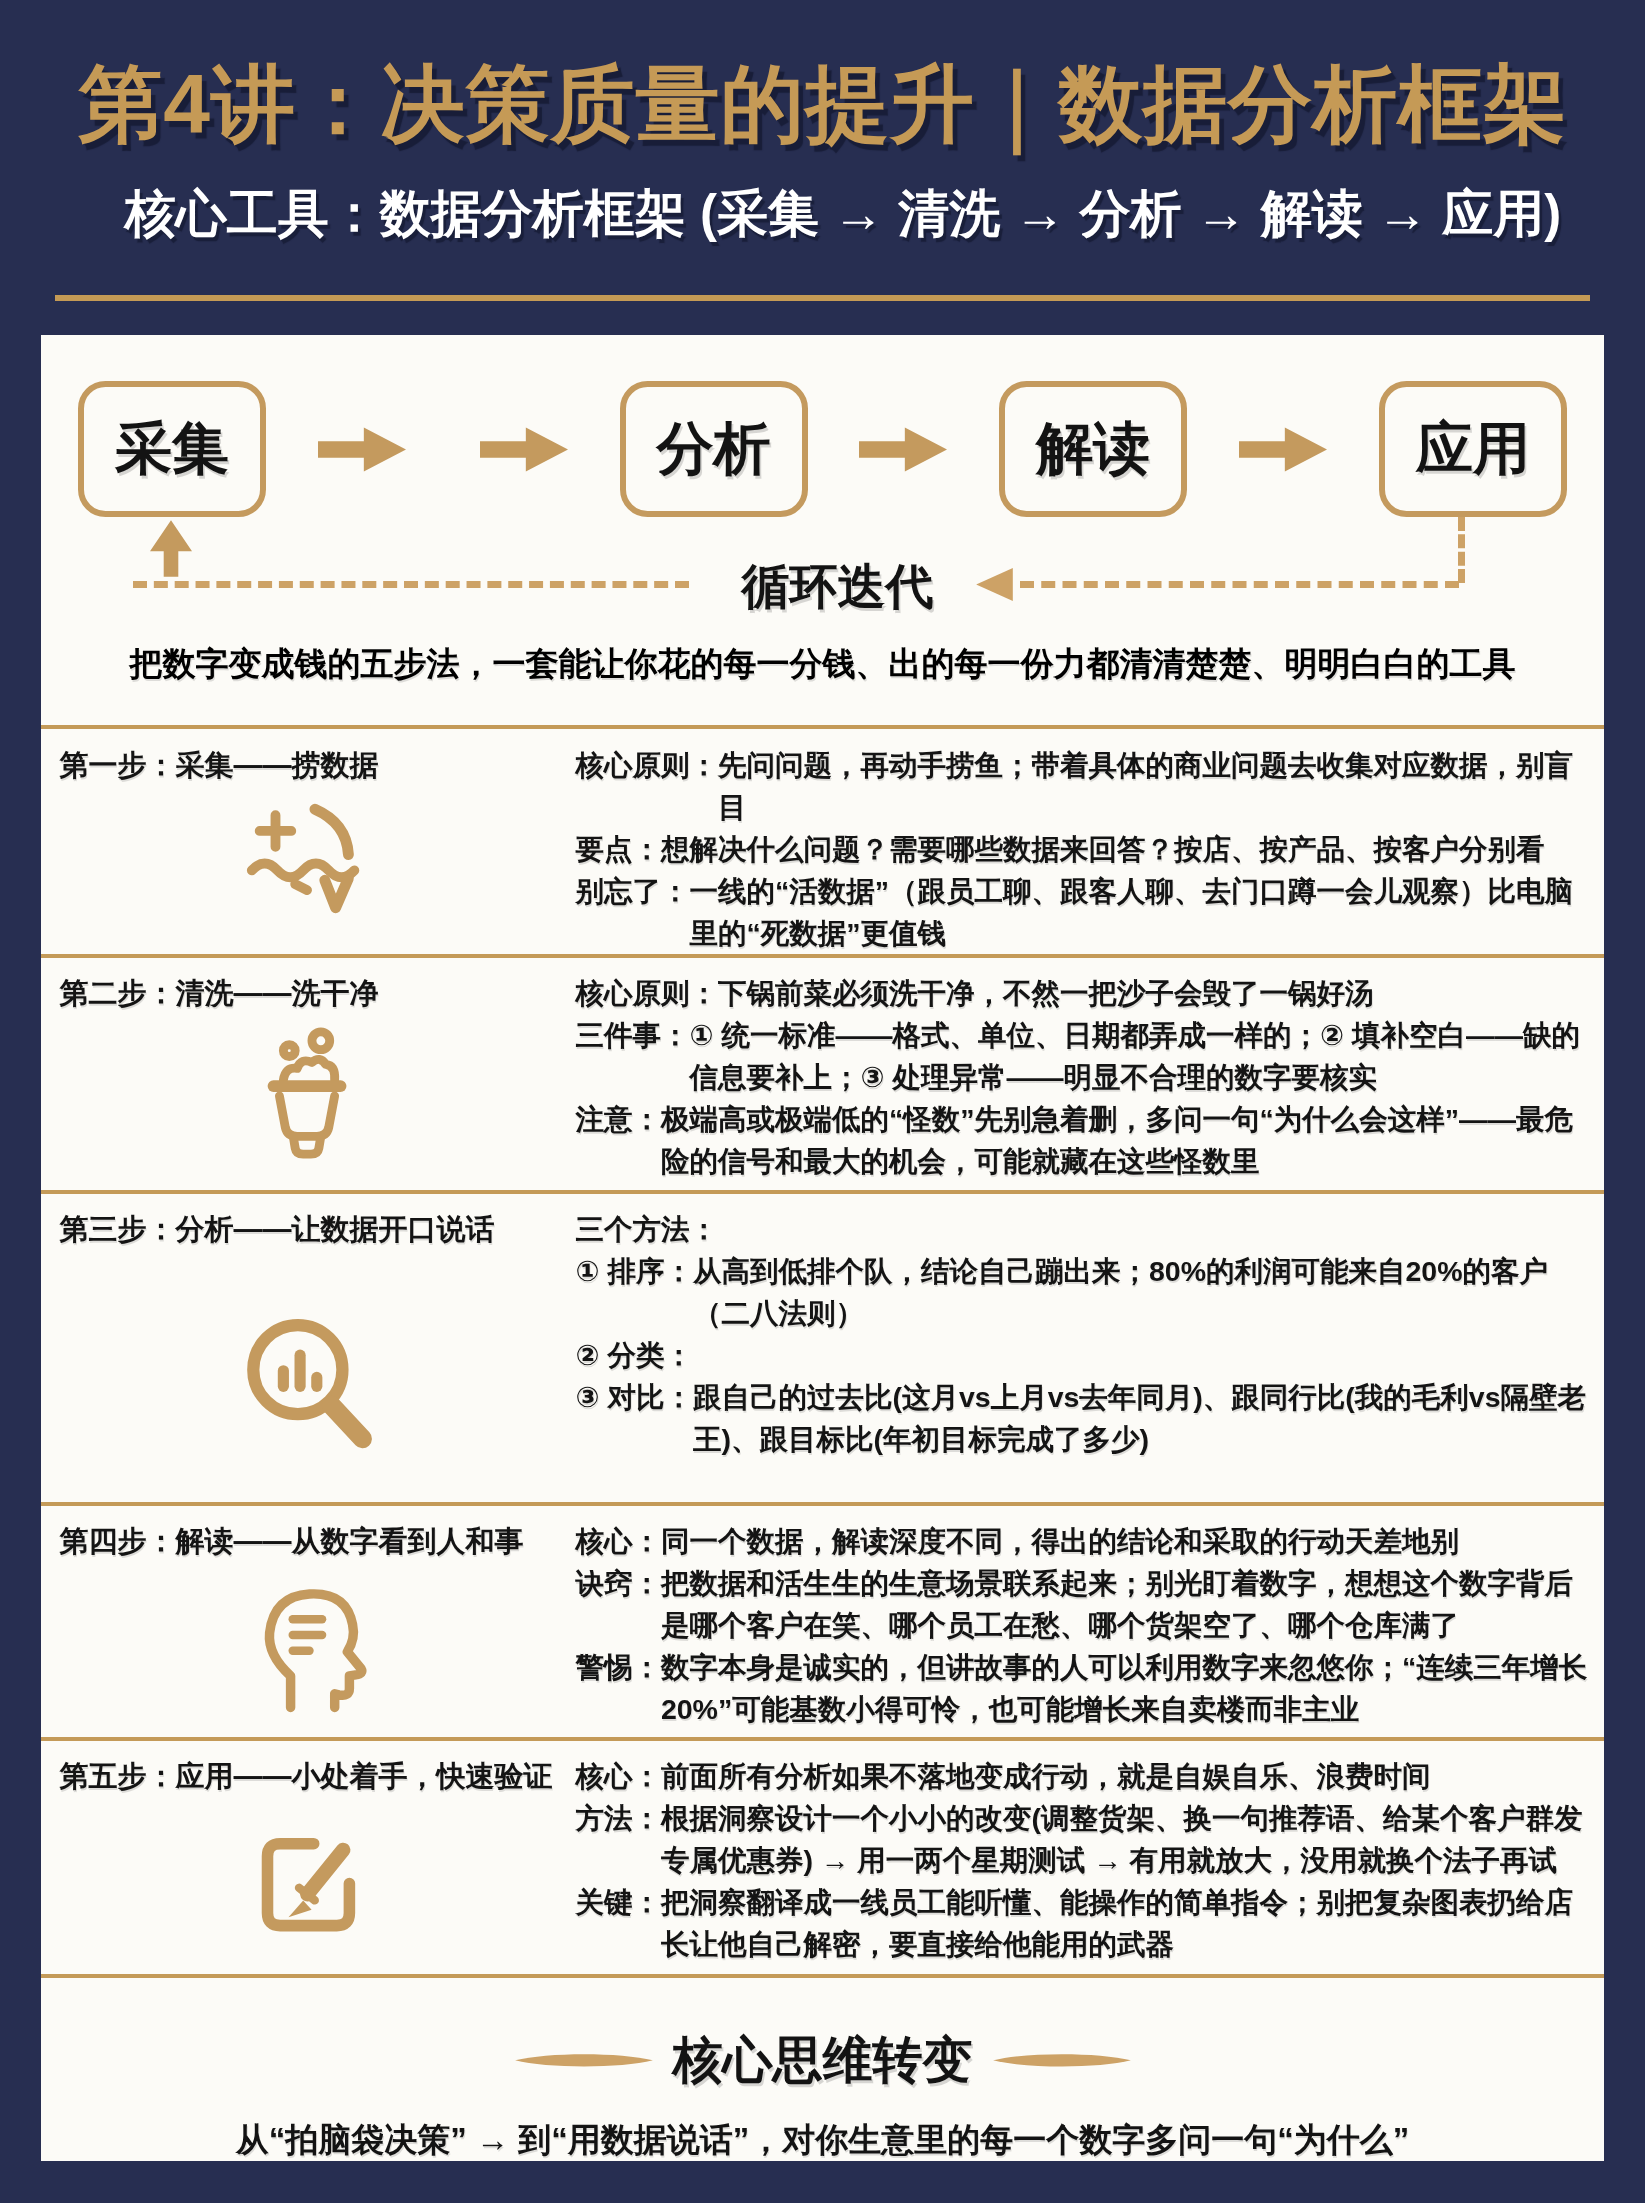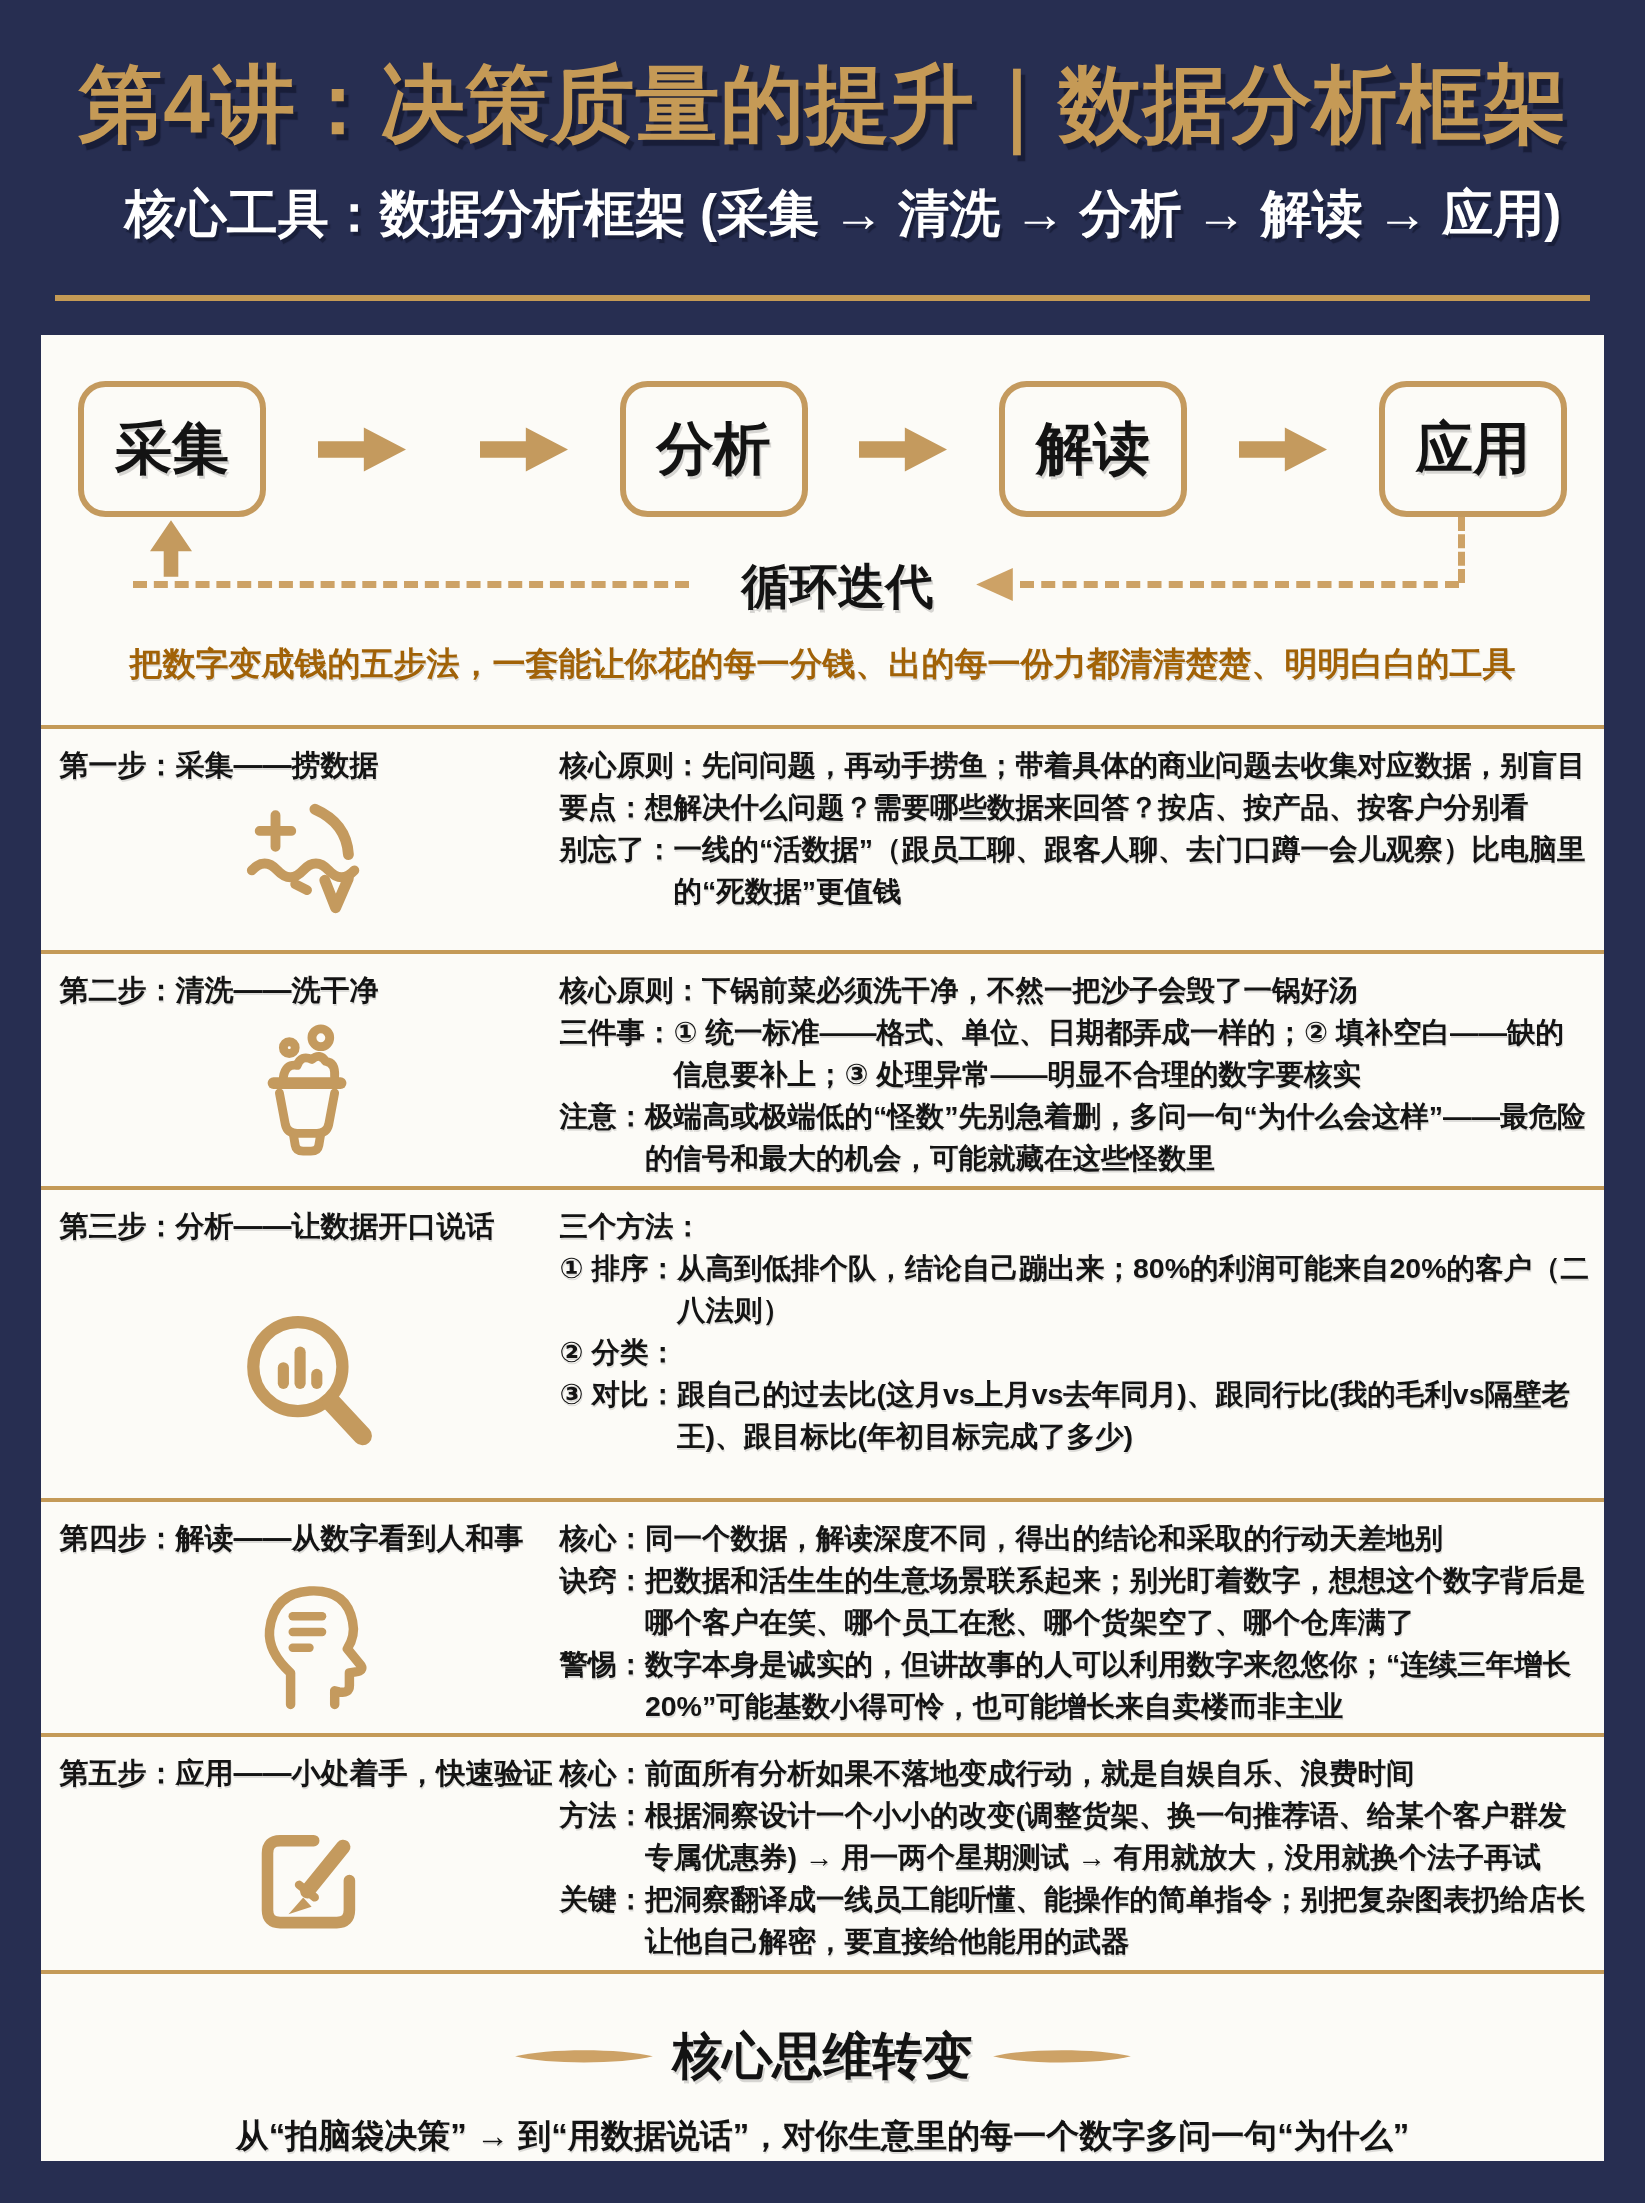--- a/index.html
+++ b/index.html
@@ -49,26 +49,26 @@
   .dash-left  { left:92px; top:246px; width:556px; }
   .dash-right { left:979px; top:246px; width:439px; }
   .dash-vert  { border-top:none; border-left:7.3px dashed #cda266; left:1417px; top:182px; height:66px; }
   .loop-label {
     position:absolute; left:665px; top:220px; width:263px; text-align:center;
     font-size:48px; font-weight:bold; color:#131313; text-shadow:1.8px 2.8px 0 rgba(0,0,0,0.15);
   }
   .loop-head { position:absolute; left:935px; top:233px; width:37px; height:33px; }
   .tagline {
     position:absolute; top:307px; left:0; width:100%; text-align:center;
-    font-size:33px; font-weight:bold; color:#a16207; text-shadow:0.9px 1.8px 0 rgba(0,0,0,0.12);
+    font-size:33px; font-weight:bold; color:#000000; text-shadow:0.9px 1.8px 0 rgba(0,0,0,0.12);
   }
   
   section {
     border-top:4.6px solid #c49a58; box-sizing:border-box;
-    display:grid; grid-template-columns:500px 1fr; padding:14.7px 14.7px 0 18.4px;
+    display:grid; grid-template-columns:500px 1fr; padding:14.7px 14.7px 0 18.4px;gap:16px;
   }
   .s1 { min-height:225px; } .s2 { min-height:236px; } .s3 { min-height:312px; }
   .s4 { min-height:235px; } .s5 { min-height:237px; }
   .step-title { font-size:29px; font-weight:bold; white-space:nowrap; line-height:42px;
     text-shadow:0.9px 1.8px 0 rgba(0,0,0,0.12); }
   .step-icon  { margin-top:11px; text-align:center; }
   .step-icon svg { display:inline-block; }
   .items { font-size:28.5px; font-weight:bold; line-height:42px; text-shadow:0.9px 1.8px 0 rgba(0,0,0,0.12); }
   .item { display:flex; }
   .item .lab { white-space:nowrap; }

